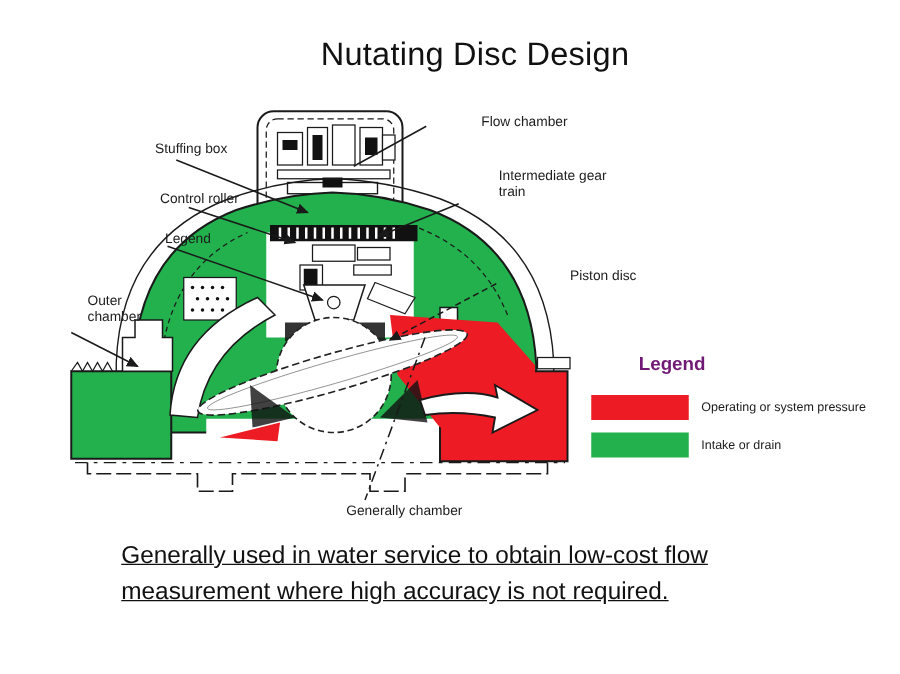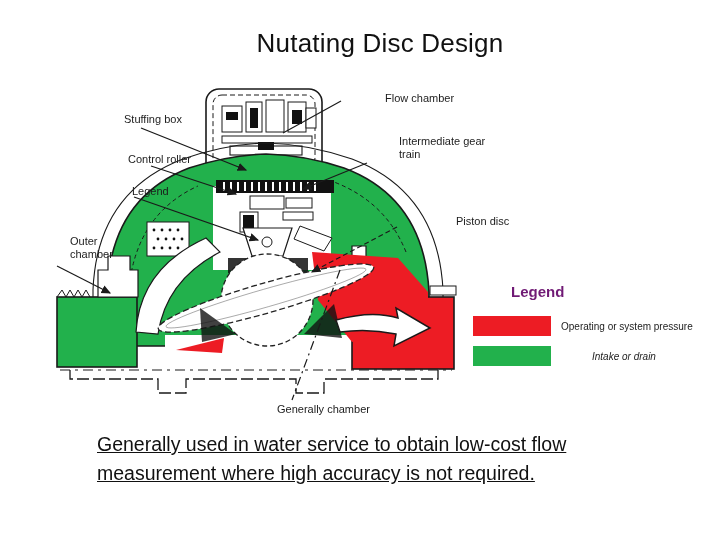--- a/index.html
+++ b/index.html
@@ -176,15 +176,15 @@
 <div class="abs dlabel" style="left:92px;top:185px;">Legend</div>
 <div class="abs dlabel wrap" style="left:30px;top:235px;width:56px;">Outer chamber</div>
 <div class="abs dlabel wrap" style="left:359px;top:135px;width:88px;">Intermediate gear train</div>
 <div class="abs dlabel" style="left:416px;top:215px;">Piston disc</div>
 <div class="abs dlabel" style="left:237px;top:403px;">Generally chamber</div>
 
 <div class="abs legend-title">Legend</div>
 <div class="abs legend-swatch sw-red" style="left:473px;top:316px;"></div>
 <div class="abs legend-label" style="left:521px;top:321px;">Operating or system pressure</div>
 <div class="abs legend-swatch sw-green" style="left:473px;top:346px;"></div>
-<div class="abs legend-label" style="left:552px;top:351px;font-style:italic;">Intake or drain</div>
+<div class="abs legend-label" style="left:521px;top:351px;">Intake or drain</div>
 
 <div class="abs caption">Generally used in water service to obtain low-cost flow measurement where high accuracy is not required.</div>
 
 </body></html>

